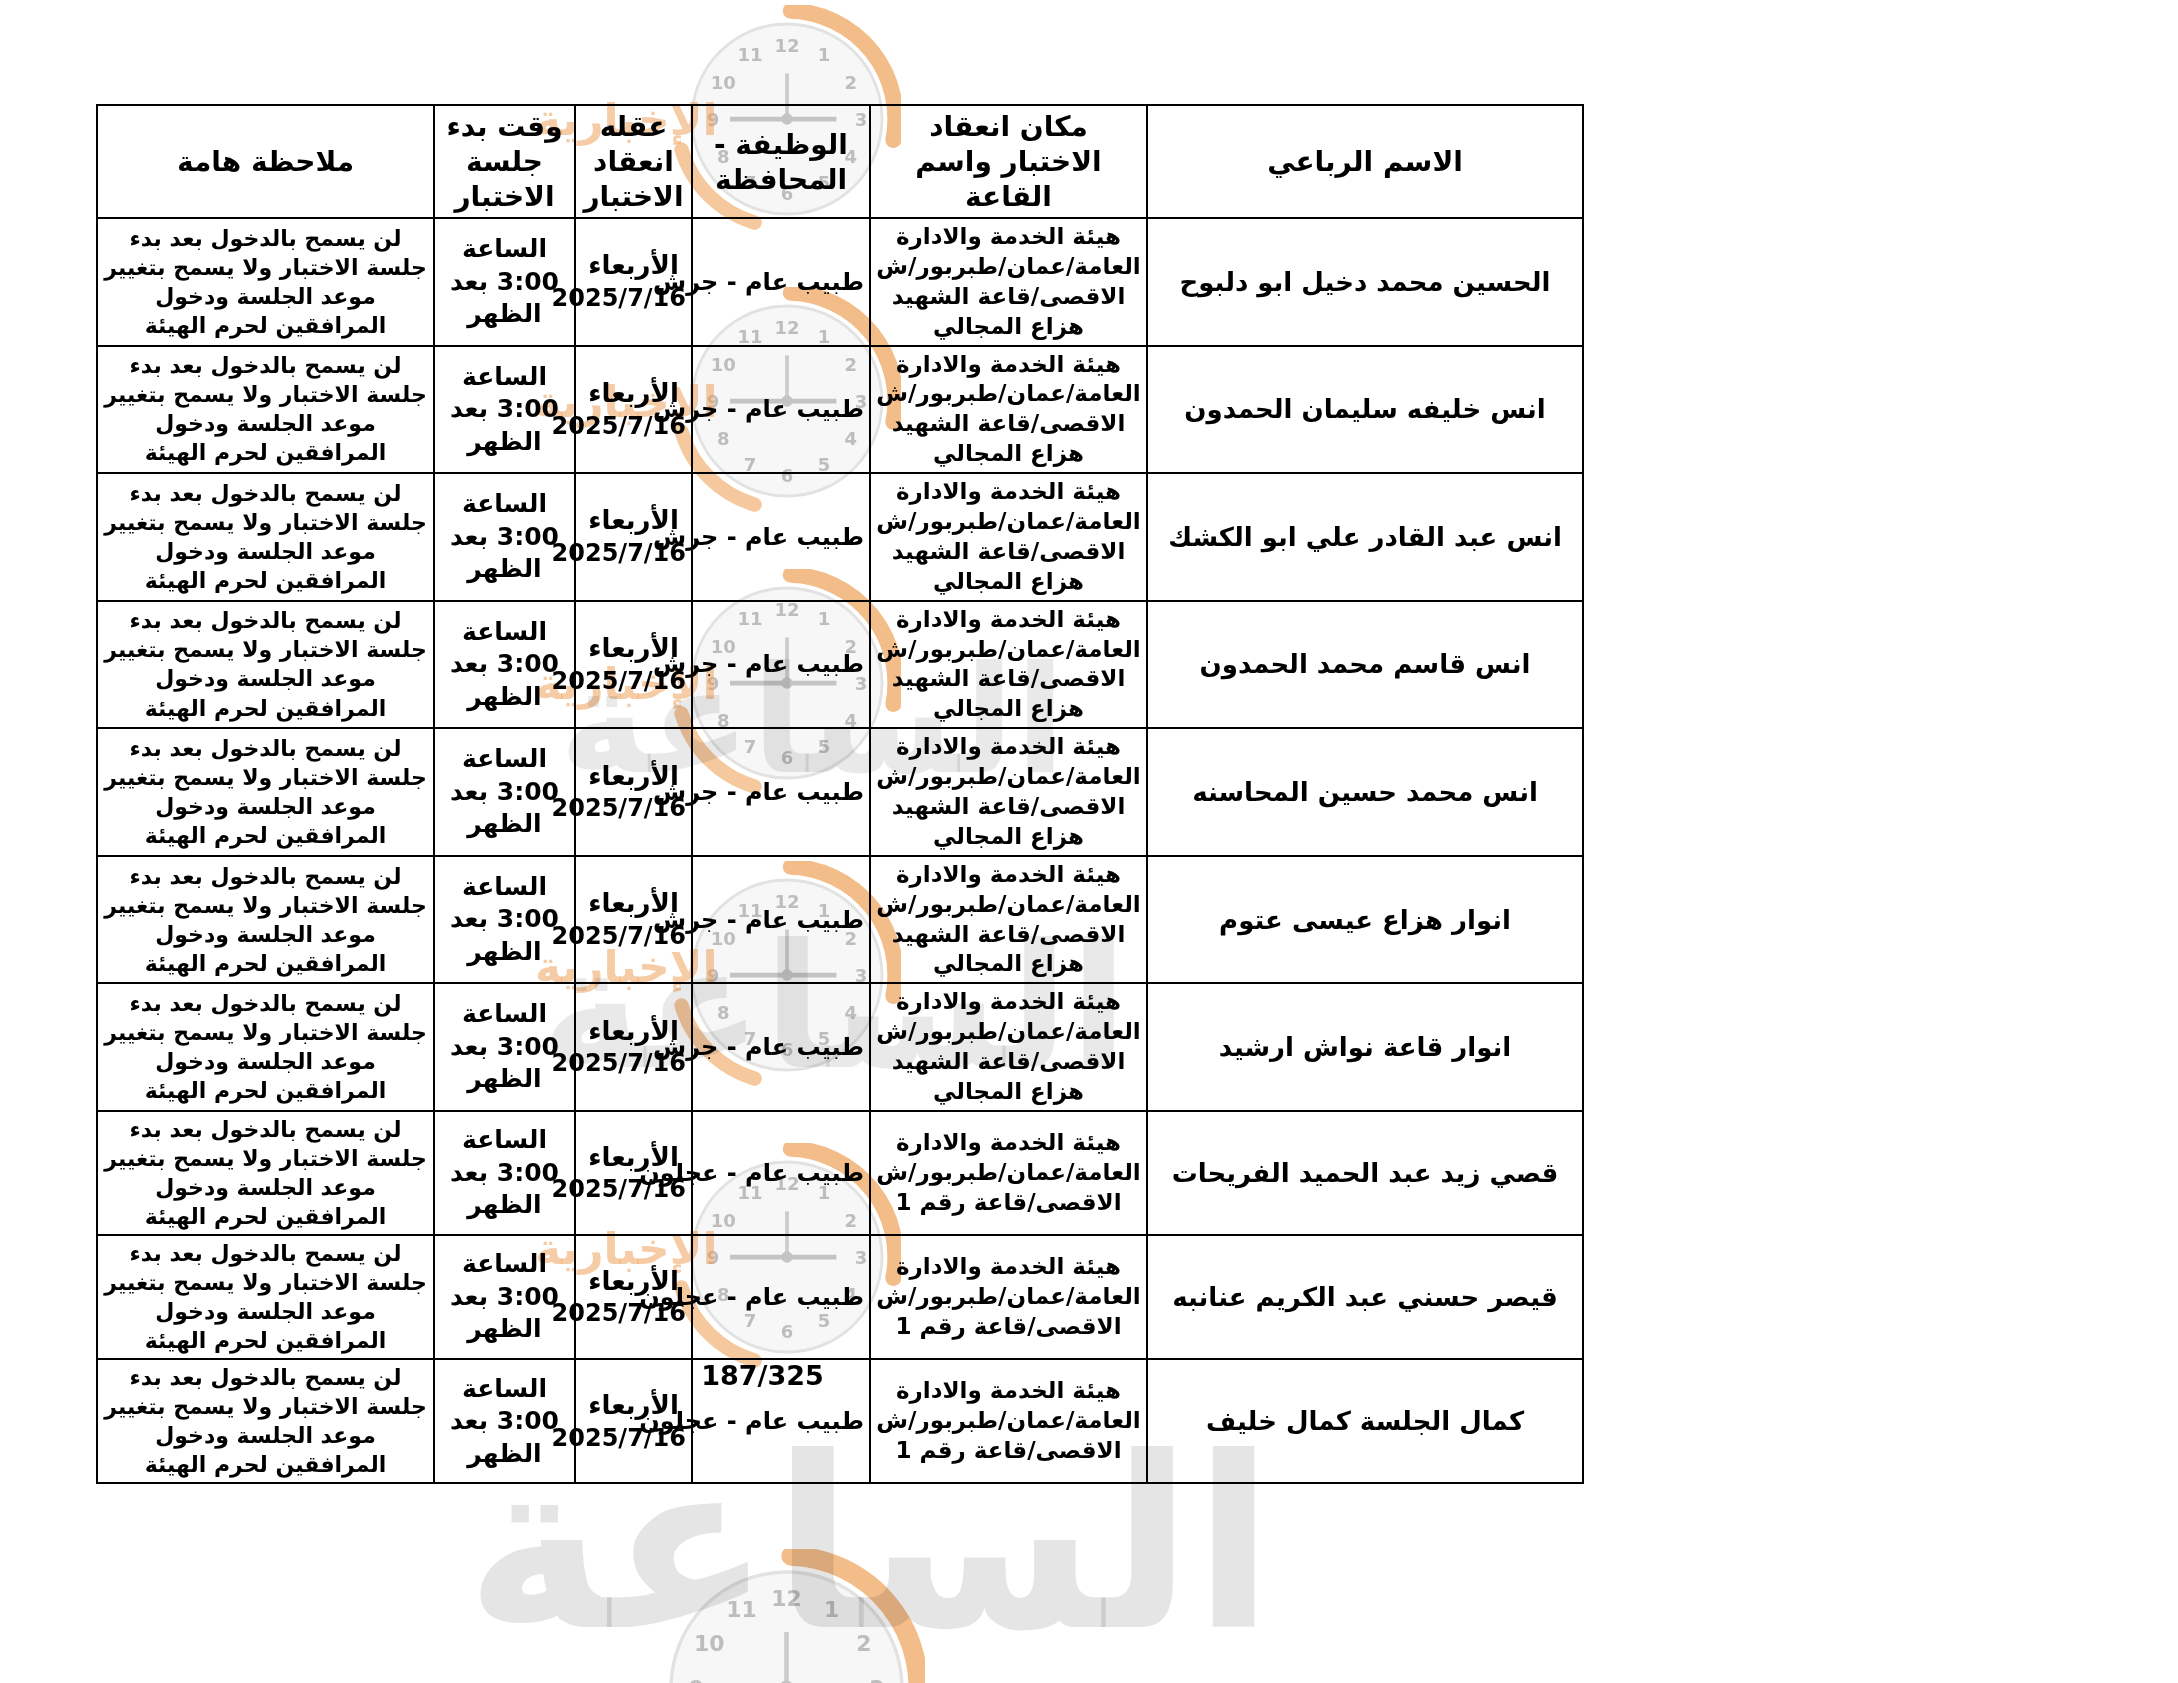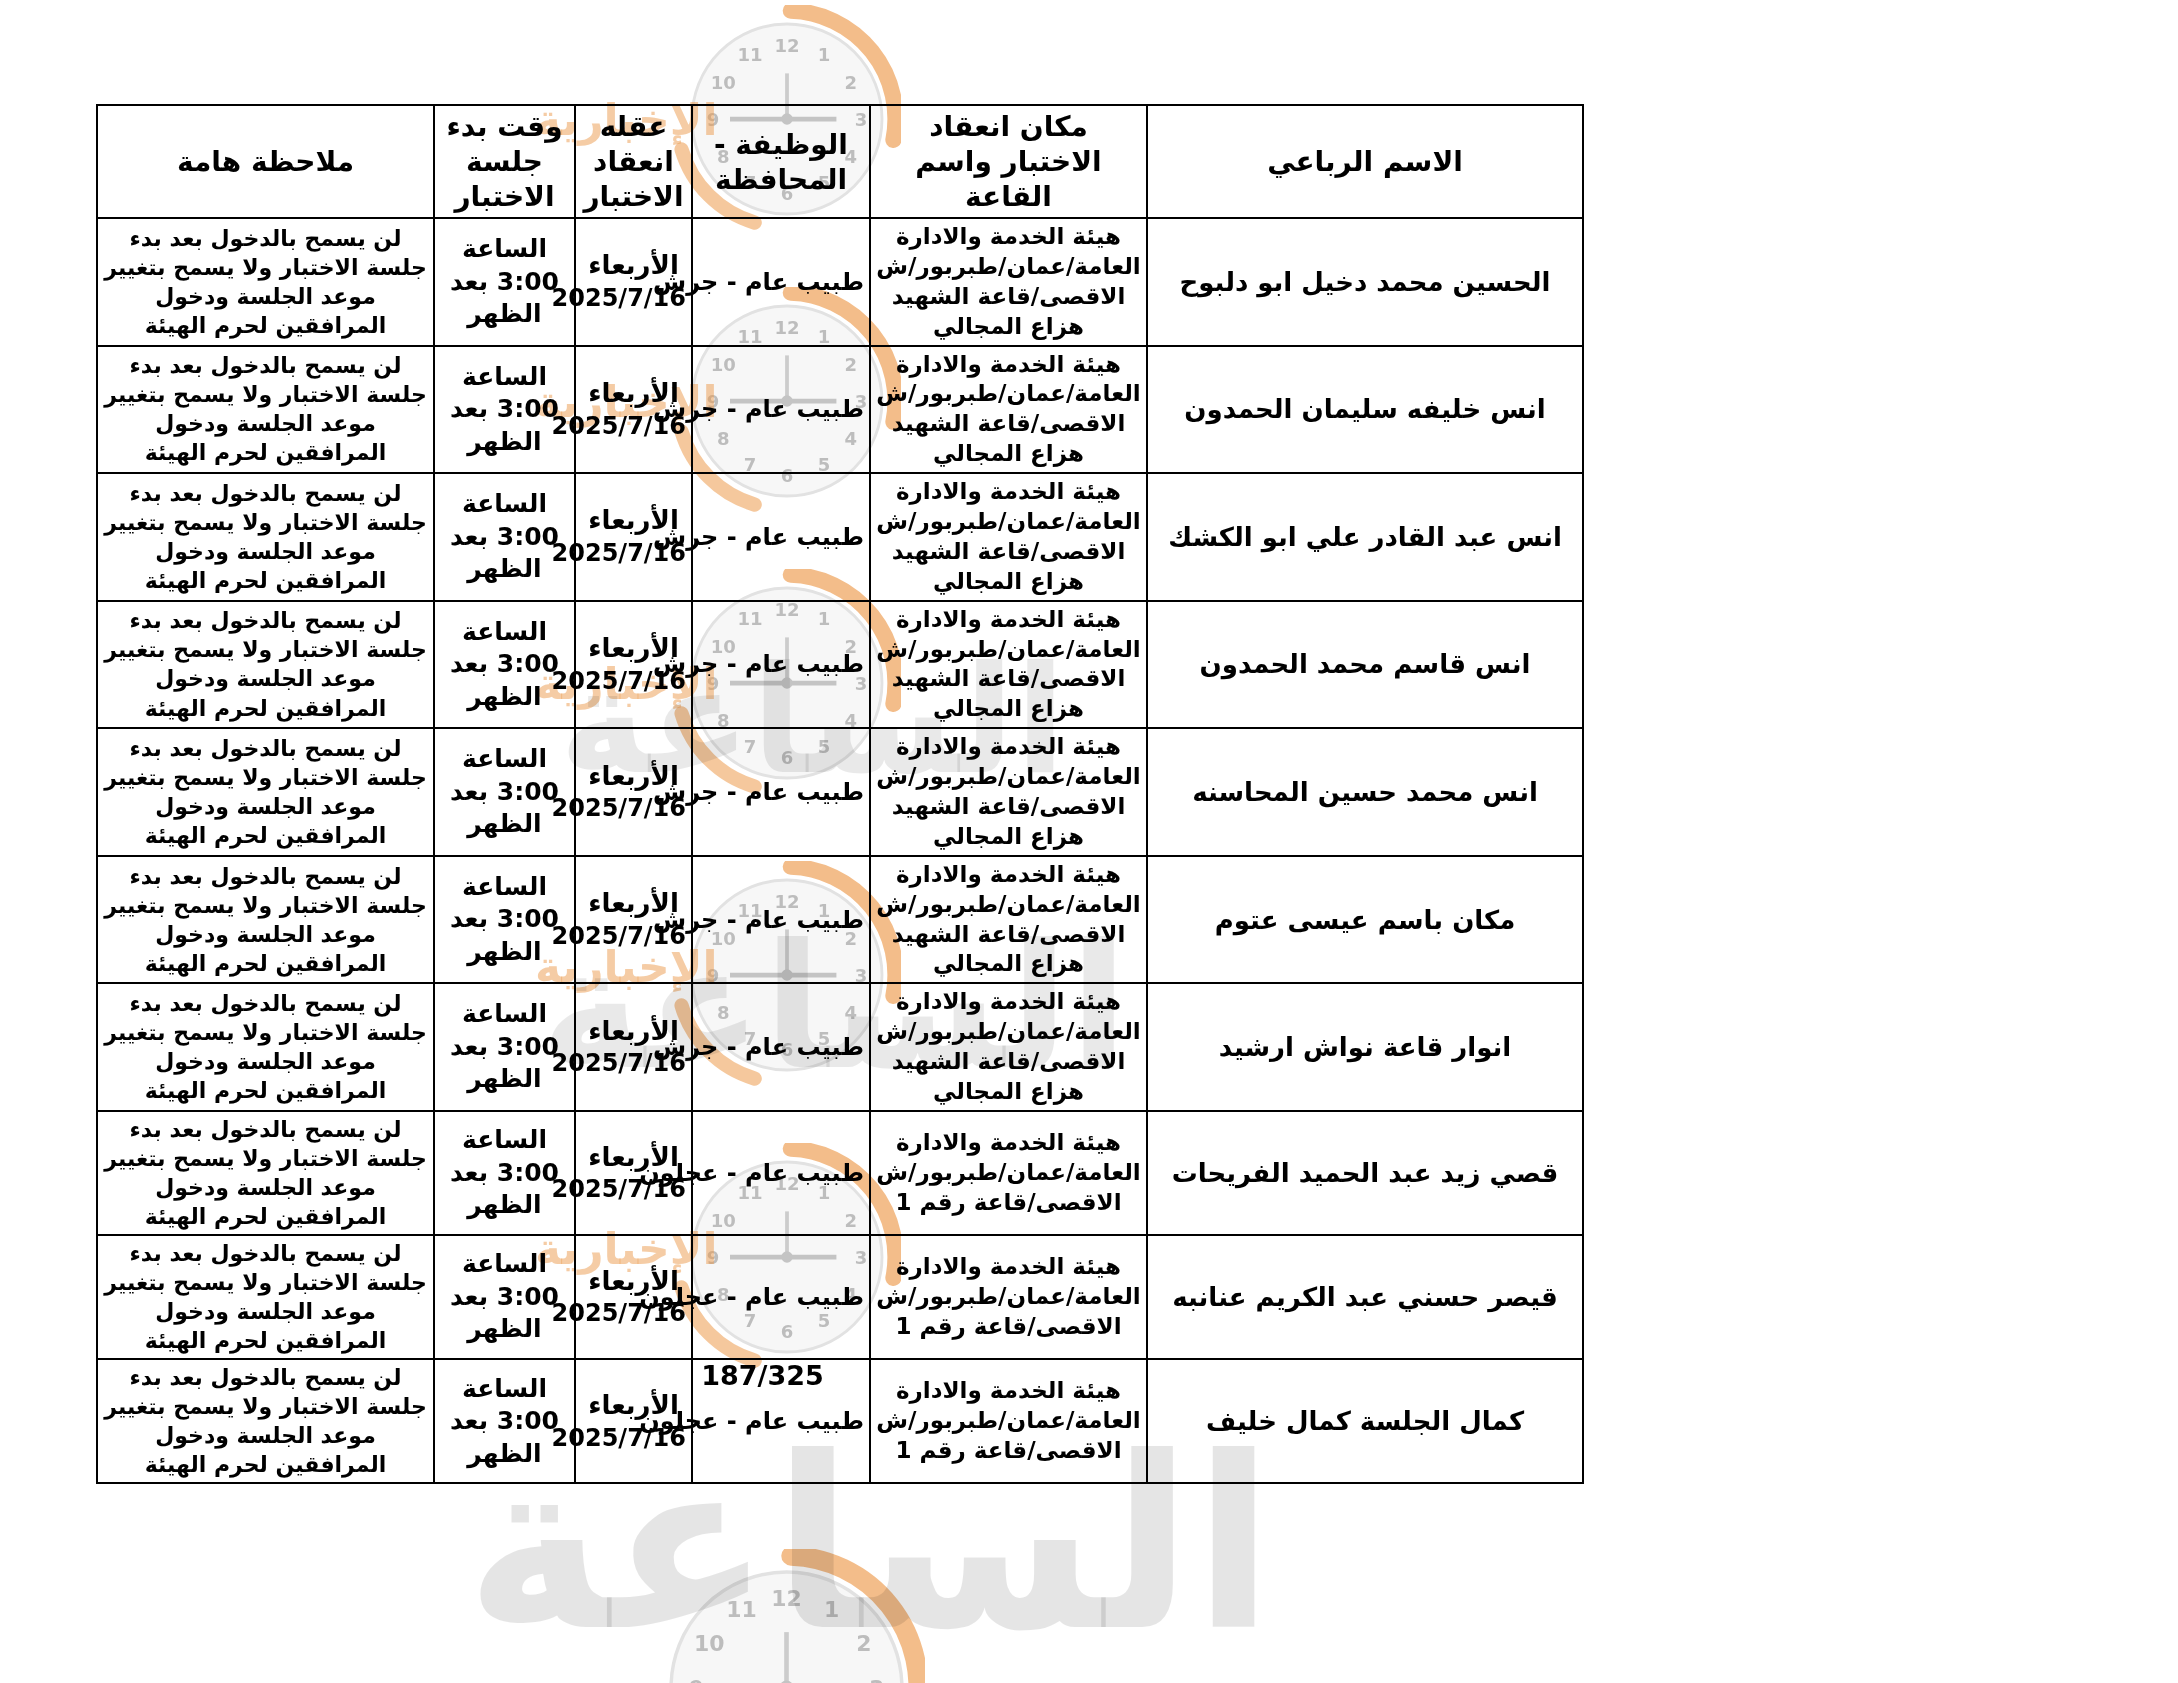--- a/index.html
+++ b/index.html
@@ -221,21 +221,21 @@
     <td class="c-job">طبيب عام - جرش</td>
     <td class="c-date">
       <div class="date-day">الأربعاء</div>
       <div class="date-value">2025/7/16</div>
     </td>
     <td class="c-time">الساعة 3:00 بعد الظهر</td>
     <td class="c-note">لن يسمح بالدخول بعد بدء جلسة الاختبار ولا يسمح بتغيير موعد الجلسة ودخول المرافقين لحرم الهيئة</td>
   </tr>
 
   <tr>
-    <td class="c-name">مكان باسم عيسى عتوم</td>
+    <td class="c-name">انوار هزاع عيسى عتوم</td>
     <td class="c-location">هيئة الخدمة والادارة العامة/عمان/طبربور/ش الاقصى/قاعة الشهيد هزاع المجالي</td>
     <td class="c-job">طبيب عام - جرش</td>
     <td class="c-date">
       <div class="date-day">الأربعاء</div>
       <div class="date-value">2025/7/16</div>
     </td>
     <td class="c-time">الساعة 3:00 بعد الظهر</td>
     <td class="c-note">لن يسمح بالدخول بعد بدء جلسة الاختبار ولا يسمح بتغيير موعد الجلسة ودخول المرافقين لحرم الهيئة</td>
   </tr>
 

